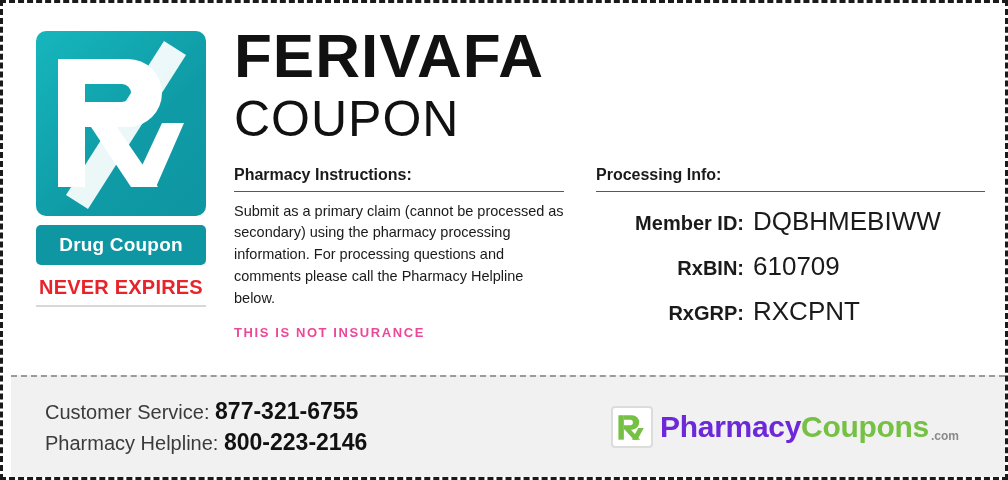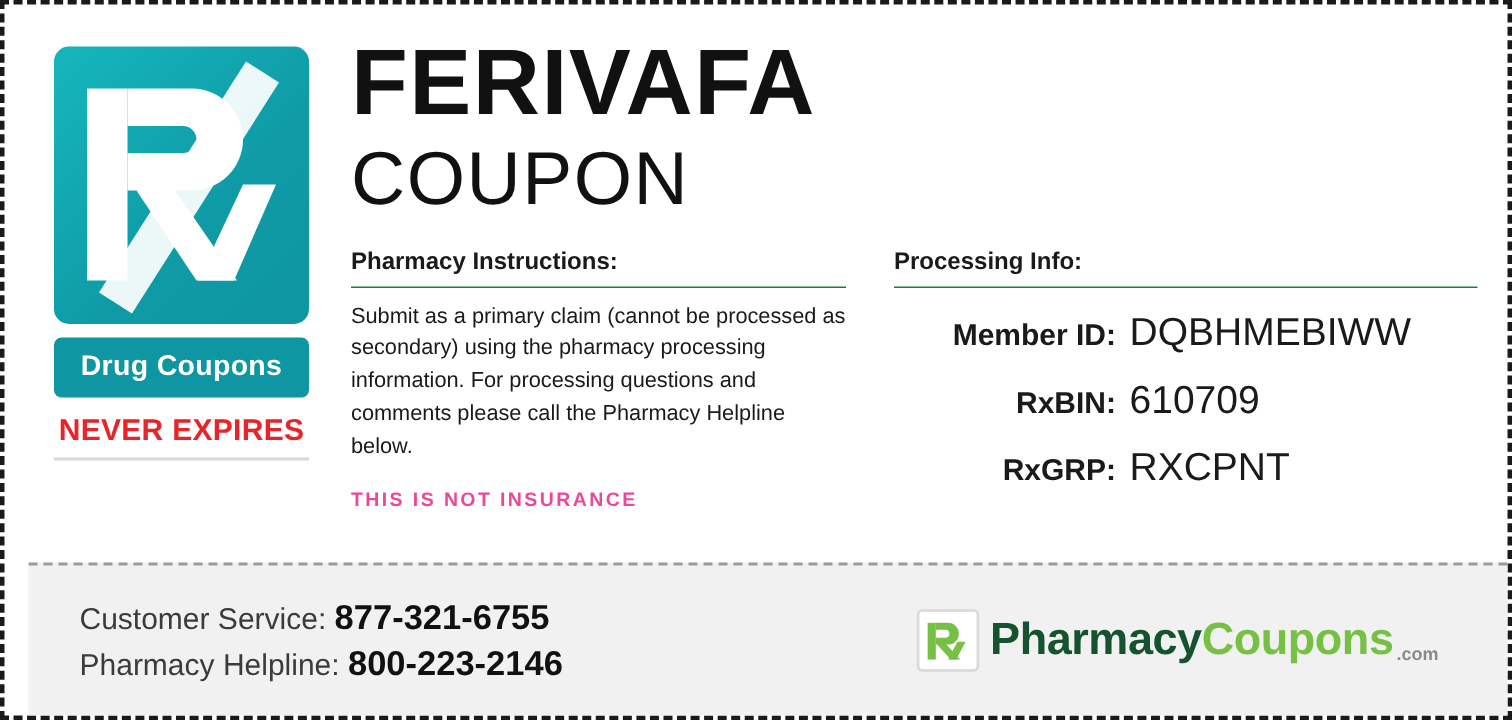--- a/index.html
+++ b/index.html
@@ -166,21 +166,21 @@
   .proc-value {
     font-size: 26px;
     color: #1a1a1a;
     padding-left: 9px;
     white-space: nowrap;
   }
 
   
   .bottom {
     position: absolute;
-    left: 16px;
+    left: 8px;
     right: 0;
     bottom: 0;
     height: 102px;
     background: #f1f1f1;
     border-top: 2px dashed #9b9b9b;
     display: flex;
     align-items: center;
     padding: 0 34px;
     box-sizing: border-box;
   }
@@ -213,21 +213,21 @@
     border-radius: 4px;
     position: relative;
     margin-right: 7px;
     box-sizing: border-box;
   }
   .brand-text {
     font-size: 30px;
     font-weight: bold;
     letter-spacing: -0.3px;
   }
-  .brand-text .pharmacy { color: #14532d; }
+  .brand-text .pharmacy { color: #6d28d9; }
   .brand-text .coupons { color: #76c043; }
   .brand-dotcom {
     font-size: 12px;
     color: #8a8a8a;
     align-self: flex-end;
     margin-left: 2px;
     margin-bottom: 5px;
     font-weight: bold;
   }
 </style>
@@ -246,21 +246,21 @@
 
           <path d="M49 28 H92 a34 34 0 0 1 0 68 H49 V71 H86 a9 9 0 0 0 0 -18 H49 Z" fill="#ffffff"></path>
 
           <path d="M78 92 L122 156 L95 156 L55 96 Z" fill="#ffffff"></path>
 
           <path d="M148 92 L120 156 L96 156 L126 92 Z" fill="#ffffff"></path>
 
           <path d="M128 10 L150 24 L52 178 L30 164 Z" fill="#ffffff" opacity="0.92"></path>
         </svg>
       </div>
-      <div class="drug-coupon-bar">Drug Coupons</div>
+      <div class="drug-coupon-bar">Drug Coupon</div>
       <div class="never-expires">NEVER EXPIRES</div>
       <div class="never-expires-rule"></div>
     </div>
 
     <div class="content-col">
       <div class="title">FERIVAFA</div>
       <div class="subtitle">COUPON</div>
 
       <div class="cols">
 

